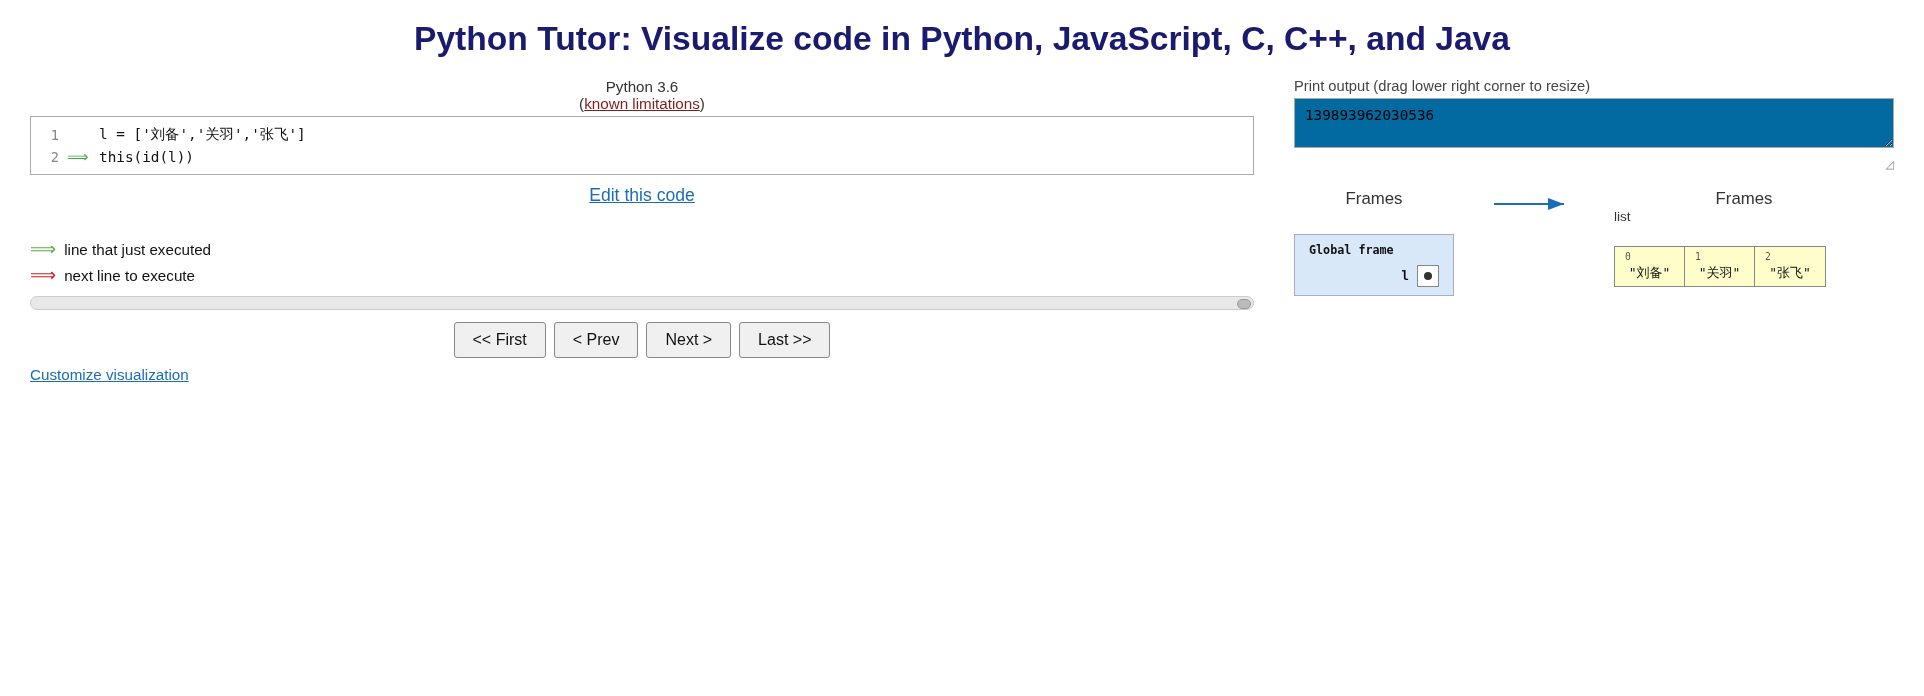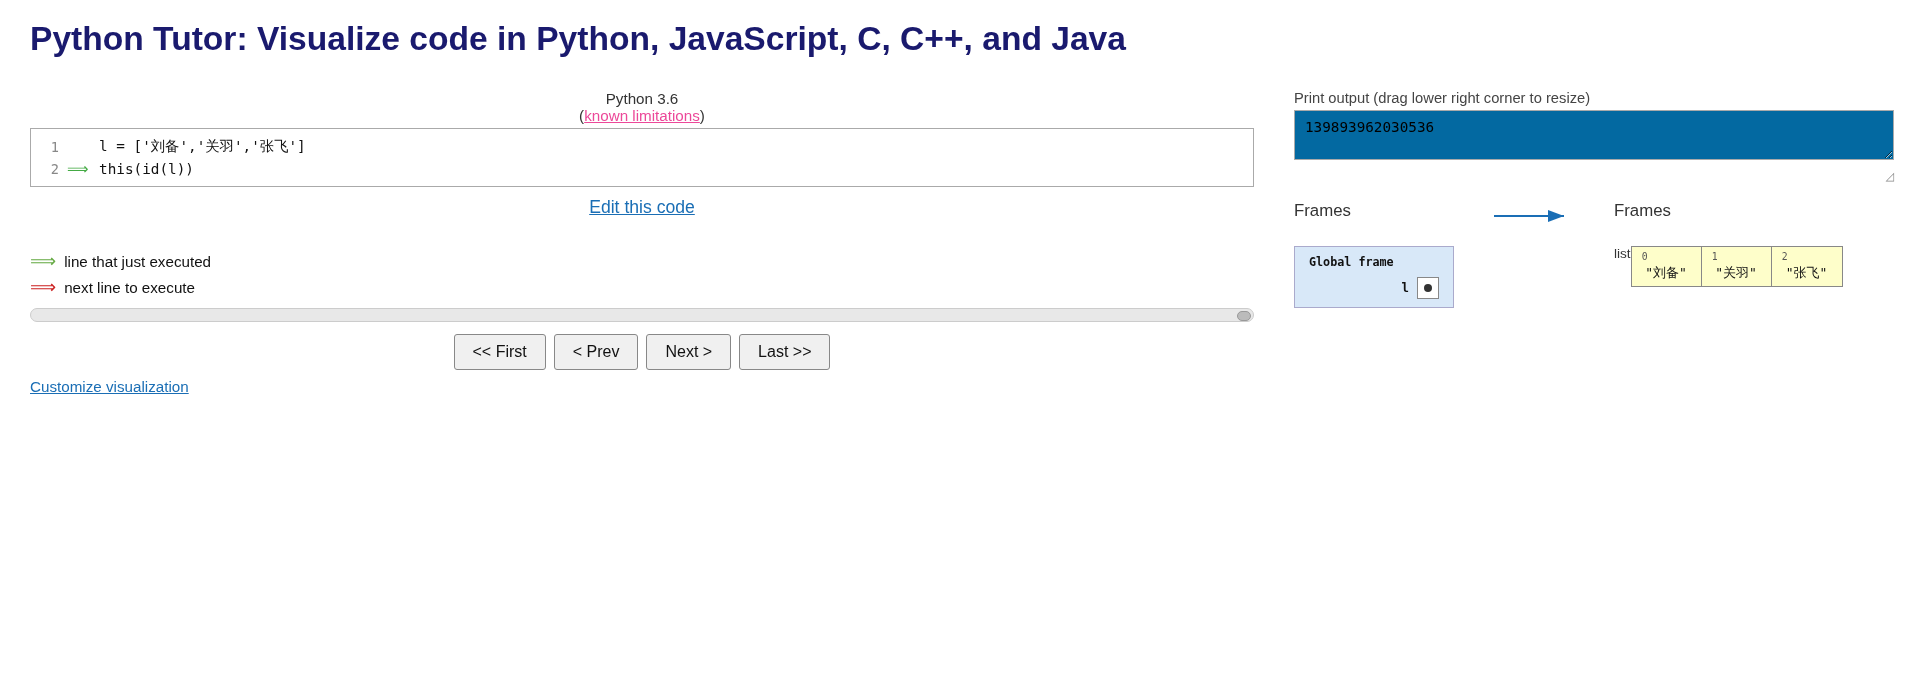--- a/index.html
+++ b/index.html
@@ -6,21 +6,22 @@
     body {
       font-family: Arial, sans-serif;
       background: #fff;
       color: #111;
       padding: 20px 30px;
     }
     h1 {
       font-size: 2.1em;
       font-weight: 900;
       color: #1a1a6e;
-      margin-bottom: 32px;
+      margin-bottom: 20px;
+      text-align: center;
     }
     .main-layout {
       display: flex;
       gap: 40px;
       align-items: flex-start;
     }
     .left-panel {
       flex: 1;
       min-width: 0;
     }
@@ -29,21 +30,21 @@
       min-width: 420px;
     }
     
     .code-header {
       text-align: center;
       margin-bottom: 4px;
       font-size: 0.95em;
       color: #333;
     }
     .code-header a {
-      color: #ec4899;
+      color: #7f1d1d;
       cursor: pointer;
     }
     .code-box {
       border: 1px solid #aaa;
       background: #fff;
       padding: 6px 10px;
       font-family: monospace;
       font-size: 1.05em;
       margin-bottom: 10px;
     }
@@ -172,22 +173,22 @@
     }
     .frames-col {
       min-width: 160px;
     }
     .objects-col {
       min-width: 260px;
     }
     .section-title {
       font-size: 1.05em;
       color: #333;
-      margin-bottom: 25px;
-      text-align: left;
+      margin-bottom: 0;
+      text-align: center;
     }
     .global-frame {
       background: #d8e8f8;
       border: 1px solid #aac;
       padding: 8px 14px;
       font-family: monospace;
       font-size: 0.95em;
       min-width: 140px;
       margin-top: 25px;
     }
@@ -215,22 +216,23 @@
       justify-content: center;
     }
     .frame-dot {
       width: 8px;
       height: 8px;
       background: #333;
       border-radius: 50%;
     }
     .list-object {
       display: flex;
-      flex-direction: row;
+      flex-direction: column;
       align-items: flex-start;
+      gap: 20px;
     }
     .list-label {
       font-size: 0.85em;
       color: #333;
       margin-bottom: 2px;
     }
     .list-cells {
       display: flex;
       border: 1px solid #888;
     }

